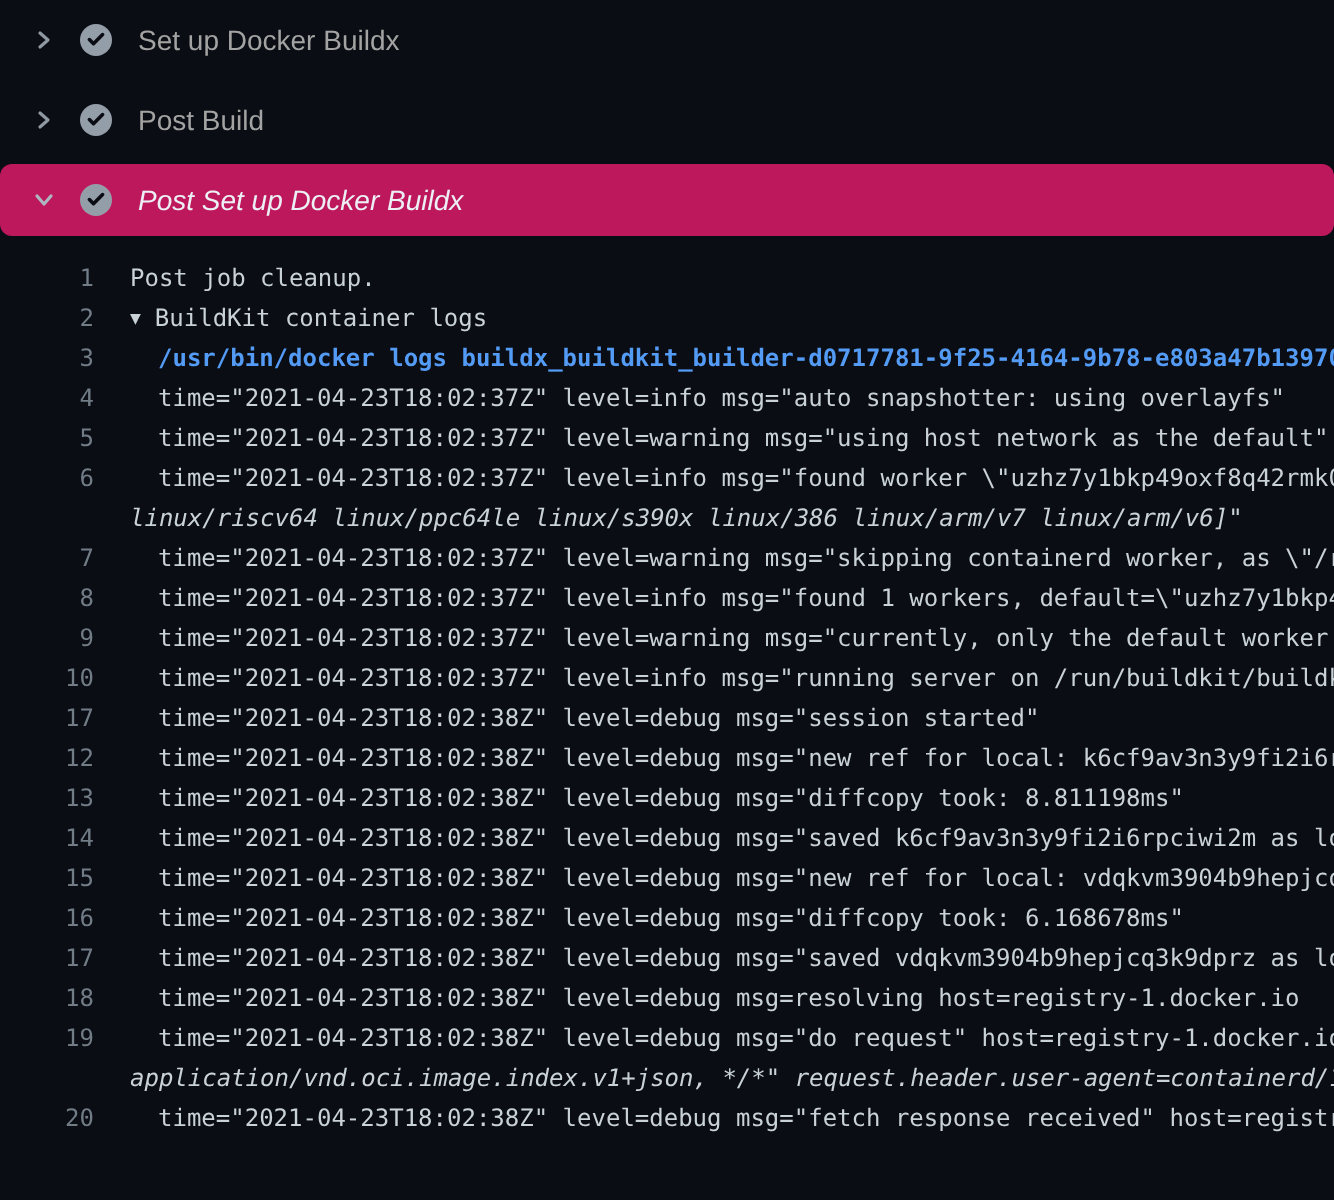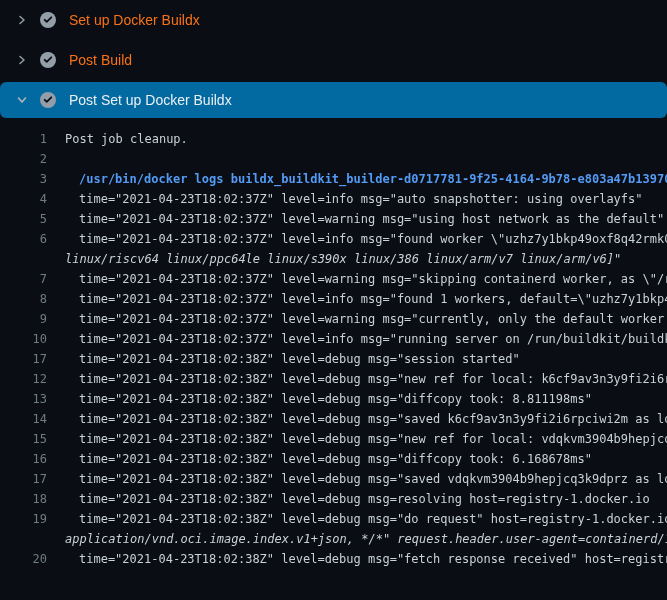--- a/index.html
+++ b/index.html
@@ -7,26 +7,27 @@
     width:667px;height:600px;overflow:hidden;
     background:#0a0d13;
     font-family:"Liberation Sans",sans-serif;
     -webkit-font-smoothing:antialiased;
   }
   
   .steps{width:100%;}
   .step{
     height:40px;display:flex;align-items:center;
     padding:0 16px 0 14px;box-sizing:border-box;
-    color:#f97316;font-size:14px;cursor:pointer;
+    color:#a3a3a3;font-size:14px;cursor:pointer;
   }
   .step.expanded{
     height:36px;margin:2px 0;
-    background:#0369a1;border-radius:6px;
+    background:#be185d;border-radius:6px;
     color:#ecf0f4;
+    font-style:italic;
   }
   .chev{width:16px;display:inline-flex;justify-content:center;align-items:center;flex:none;}
   .step .chev-down{display:none;}
   .step.expanded .chev-down{display:inline-flex;}
   .check{margin-left:10px;display:inline-flex;flex:none;}
   .step-label{margin-left:13px;white-space:nowrap;}
   
   .log{
     margin-top:11px;
     font-family:"DejaVu Sans Mono","Liberation Mono",monospace;
@@ -94,20 +95,21 @@
     <span class="step-label">Post Set up Docker Buildx</span>
   </div>
   </div>
 <div class="log" id="log">
     <div class="row normal">
     <span class="num">1</span>
     <span class="txt"><span class="t">Post job cleanup.</span></span>
   </div>
     <div class="row group">
     <span class="num">2</span>
+    <span class="txt"><span class="tri">▼</span><span class="t">BuildKit container logs</span></span>
   </div>
     <div class="row command indent">
     <span class="num">3</span>
     <span class="txt"><span class="t">/usr/bin/docker logs buildx_buildkit_builder-d0717781-9f25-4164-9b78-e803a47b13970</span></span>
   </div>
     <div class="row normal indent">
     <span class="num">4</span>
     <span class="txt"><span class="t">time="2021-04-23T18:02:37Z" level=info msg="auto snapshotter: using overlayfs"</span></span>
   </div>
     <div class="row normal indent">

